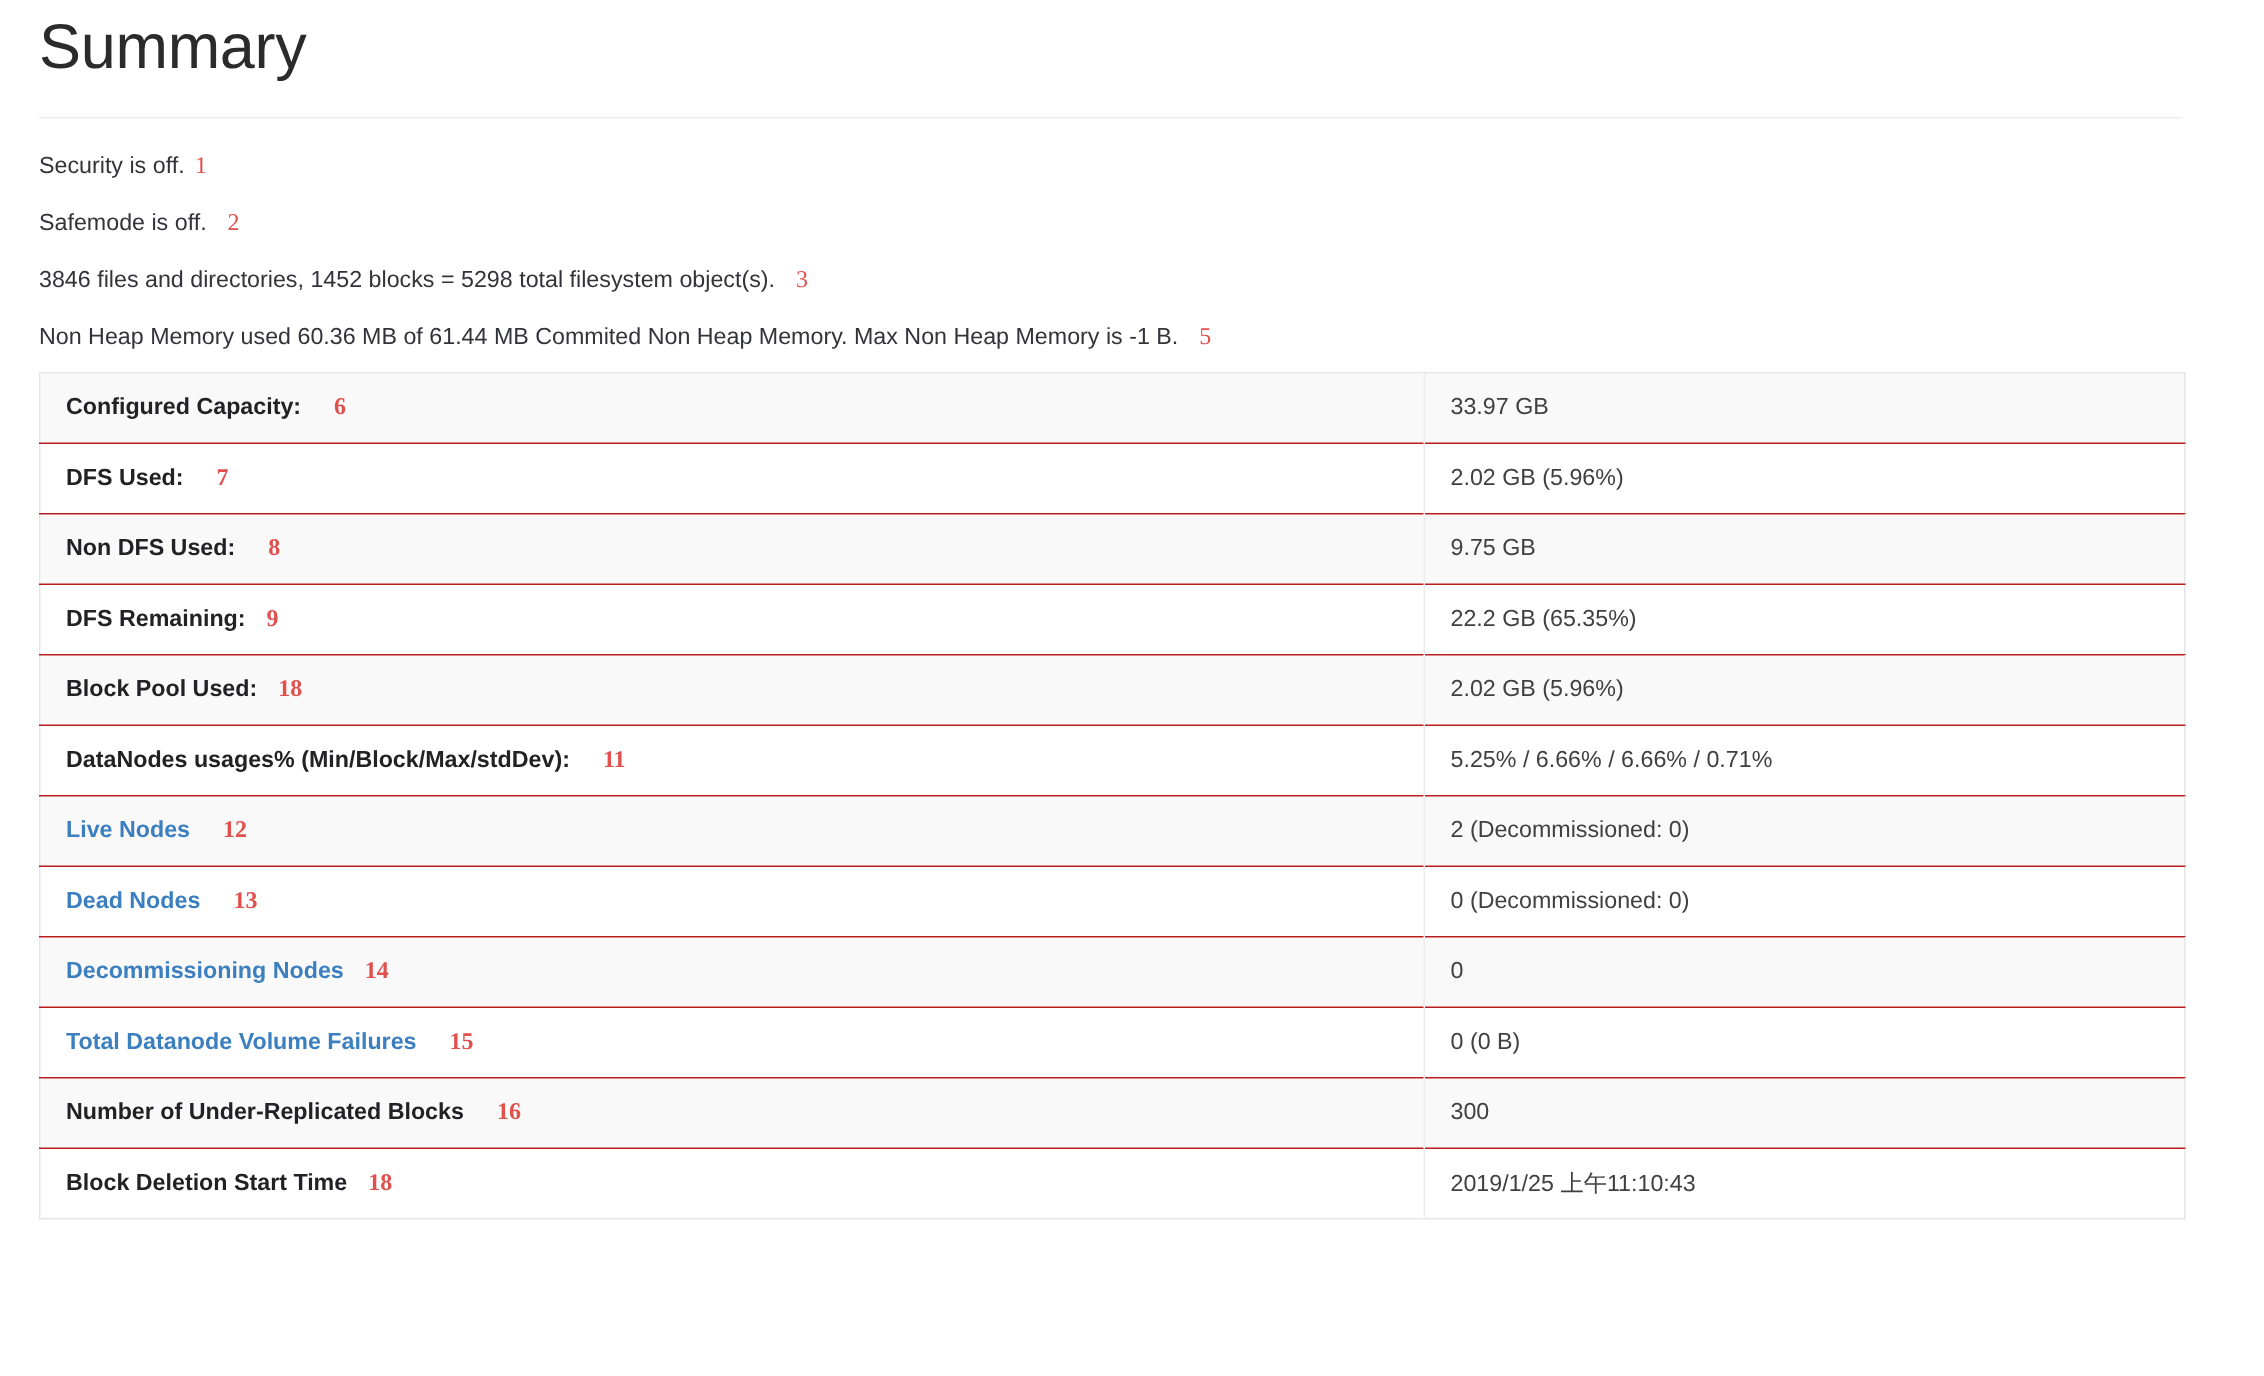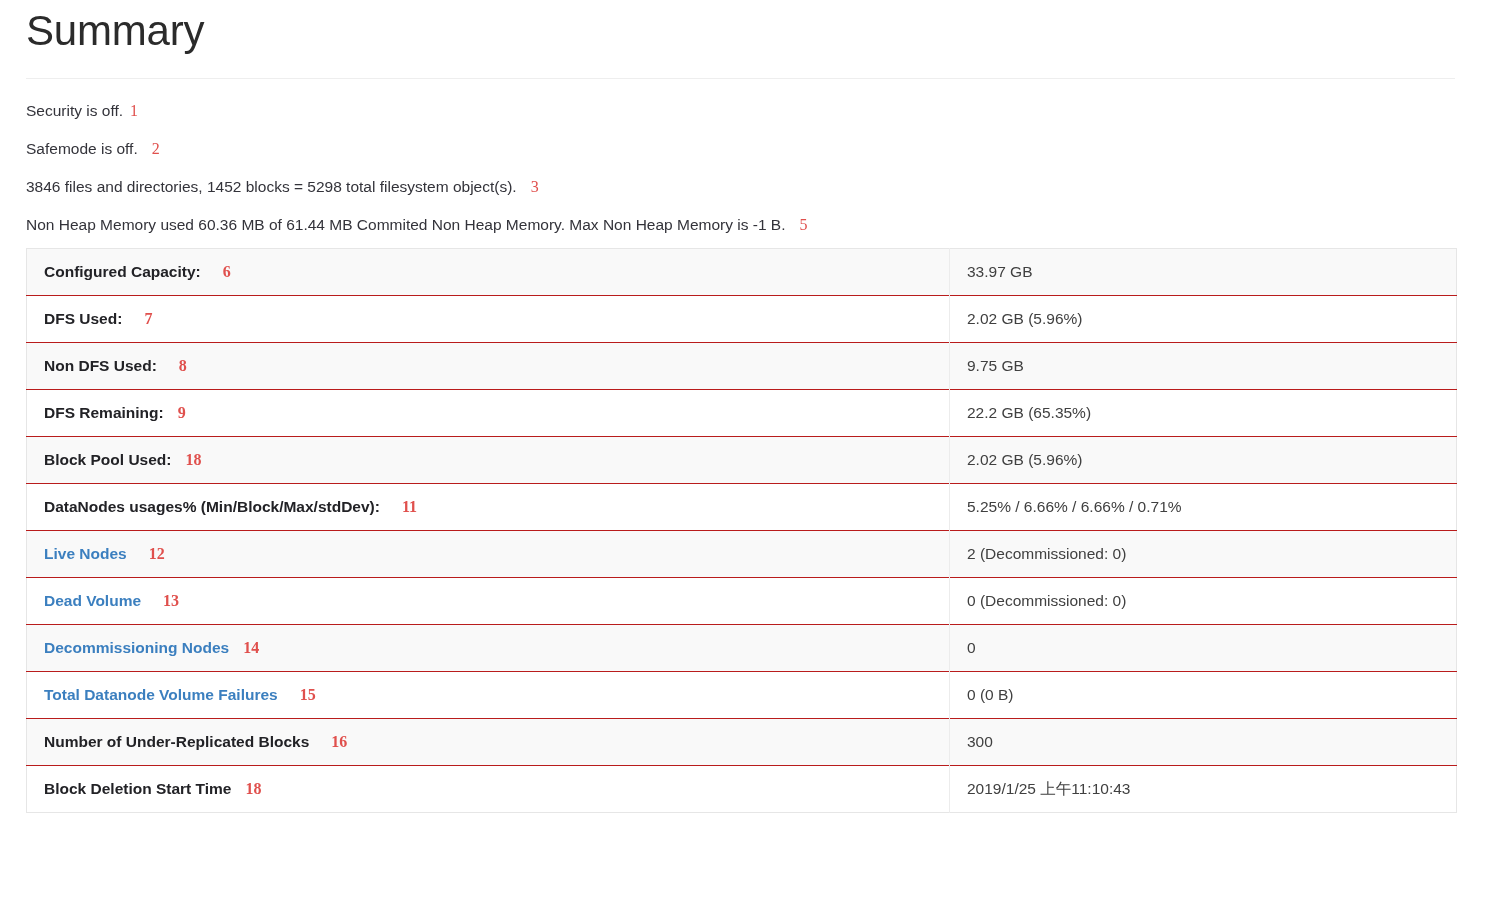--- a/index.html
+++ b/index.html
@@ -156,21 +156,21 @@
       </tr>
       <tr>
         <td class="cell-label"><span>DataNodes usages% (Min/Block/Max/stdDev):</span><span class="anno pad-lg">11</span></td>
         <td class="cell-value">5.25% / 6.66% / 6.66% / 0.71%</td>
       </tr>
       <tr>
         <td class="cell-label link"><span>Live Nodes</span><span class="anno pad-lg">12</span></td>
         <td class="cell-value">2 (Decommissioned: 0)</td>
       </tr>
       <tr>
-        <td class="cell-label link"><span>Dead Volume</span><span class="anno pad-lg">13</span></td>
+        <td class="cell-label link"><span>Dead Nodes</span><span class="anno pad-lg">13</span></td>
         <td class="cell-value">0 (Decommissioned: 0)</td>
       </tr>
       <tr>
         <td class="cell-label link"><span>Decommissioning Nodes</span><span class="anno pad-md">14</span></td>
         <td class="cell-value">0</td>
       </tr>
       <tr>
         <td class="cell-label link"><span>Total Datanode Volume Failures</span><span class="anno pad-lg">15</span></td>
         <td class="cell-value">0 (0 B)</td>
       </tr>

